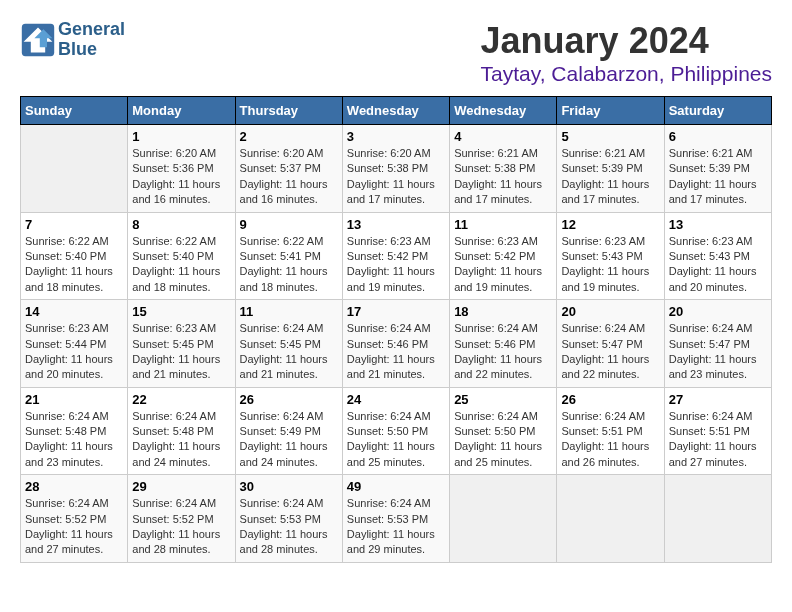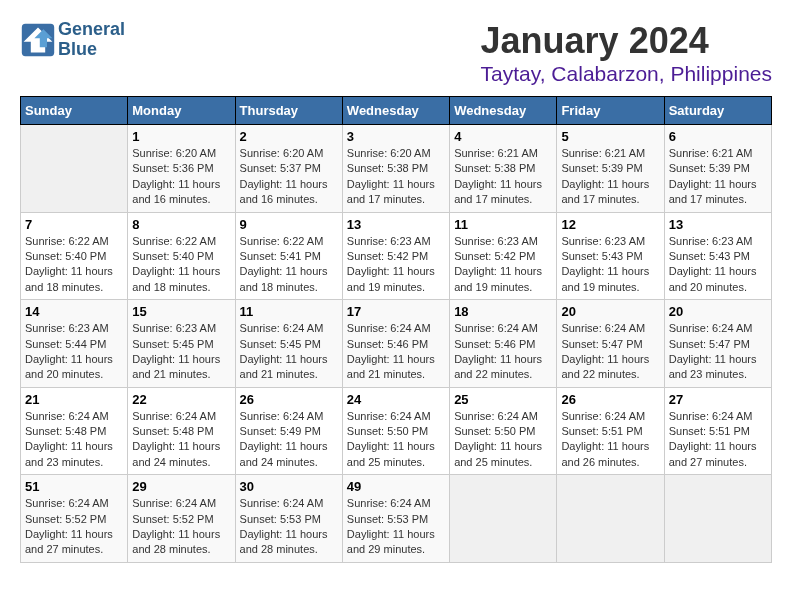--- a/index.html
+++ b/index.html
@@ -313,21 +313,21 @@
         <td>
           <span class="day-number">27</span>
           <div class="day-info" style="white-space: pre-line;">Sunrise: 6:24 AM
 Sunset: 5:51 PM
 Daylight: 11 hours
 and 27 minutes.</div>
         </td>
       </tr>
       <tr>
         <td>
-          <span class="day-number">51</span>
+          <span class="day-number">28</span>
           <div class="day-info" style="white-space: pre-line;">Sunrise: 6:24 AM
 Sunset: 5:52 PM
 Daylight: 11 hours
 and 27 minutes.</div>
         </td>
         <td>
           <span class="day-number">29</span>
           <div class="day-info" style="white-space: pre-line;">Sunrise: 6:24 AM
 Sunset: 5:52 PM
 Daylight: 11 hours

